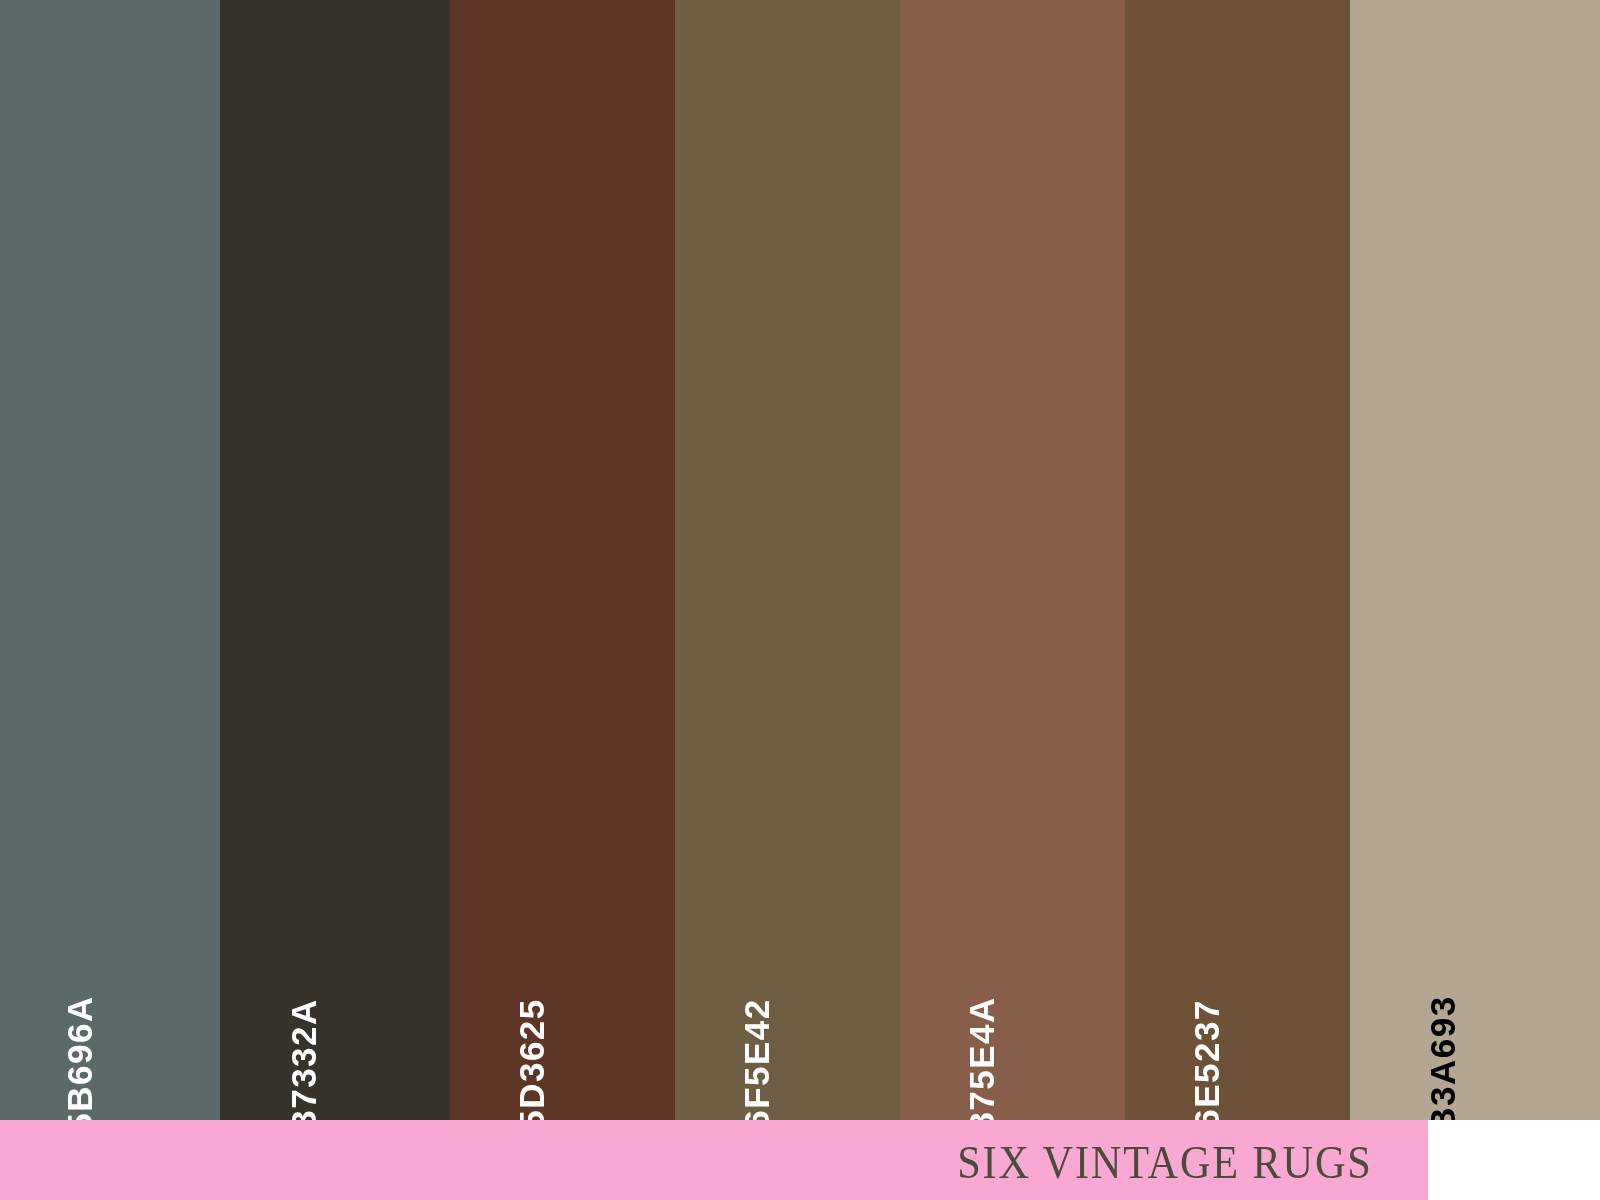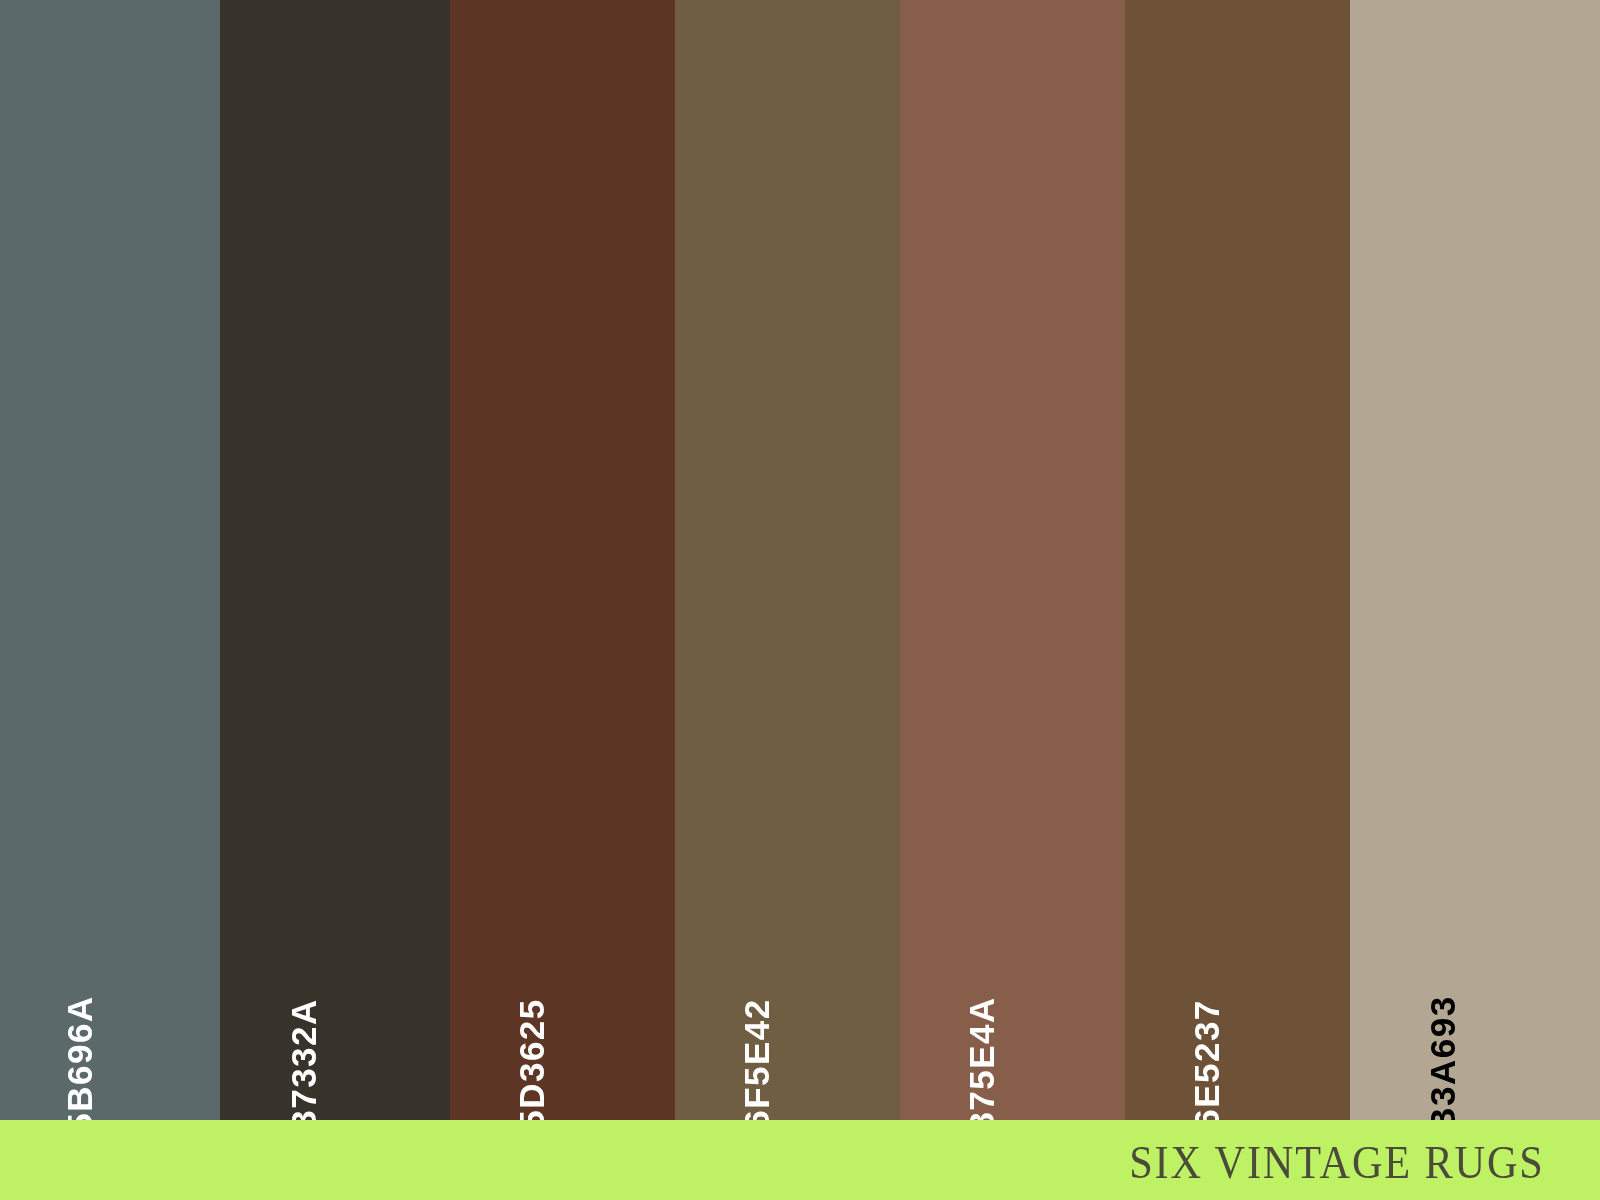--- a/index.html
+++ b/index.html
@@ -60,23 +60,23 @@
     font-family: "Liberation Sans", sans-serif;
     font-weight: bold;
     font-size: 35px;
     letter-spacing: 1.5px;
     line-height: 1;
   }
 
   
   #footer-bar {
     position: relative;
-    width: 1600px;
+    width: 1428px;
     height: 80px;
-    background: #bef264;
+    background: #f9a8d4;
     display: flex;
     align-items: center;
     justify-content: flex-end;
   }
 
   #brand-wordmark {
     font-family: "Liberation Serif", "DejaVu Serif", serif;
     font-size: 46px;
     letter-spacing: 2px;
     color: #4b4b3b;

